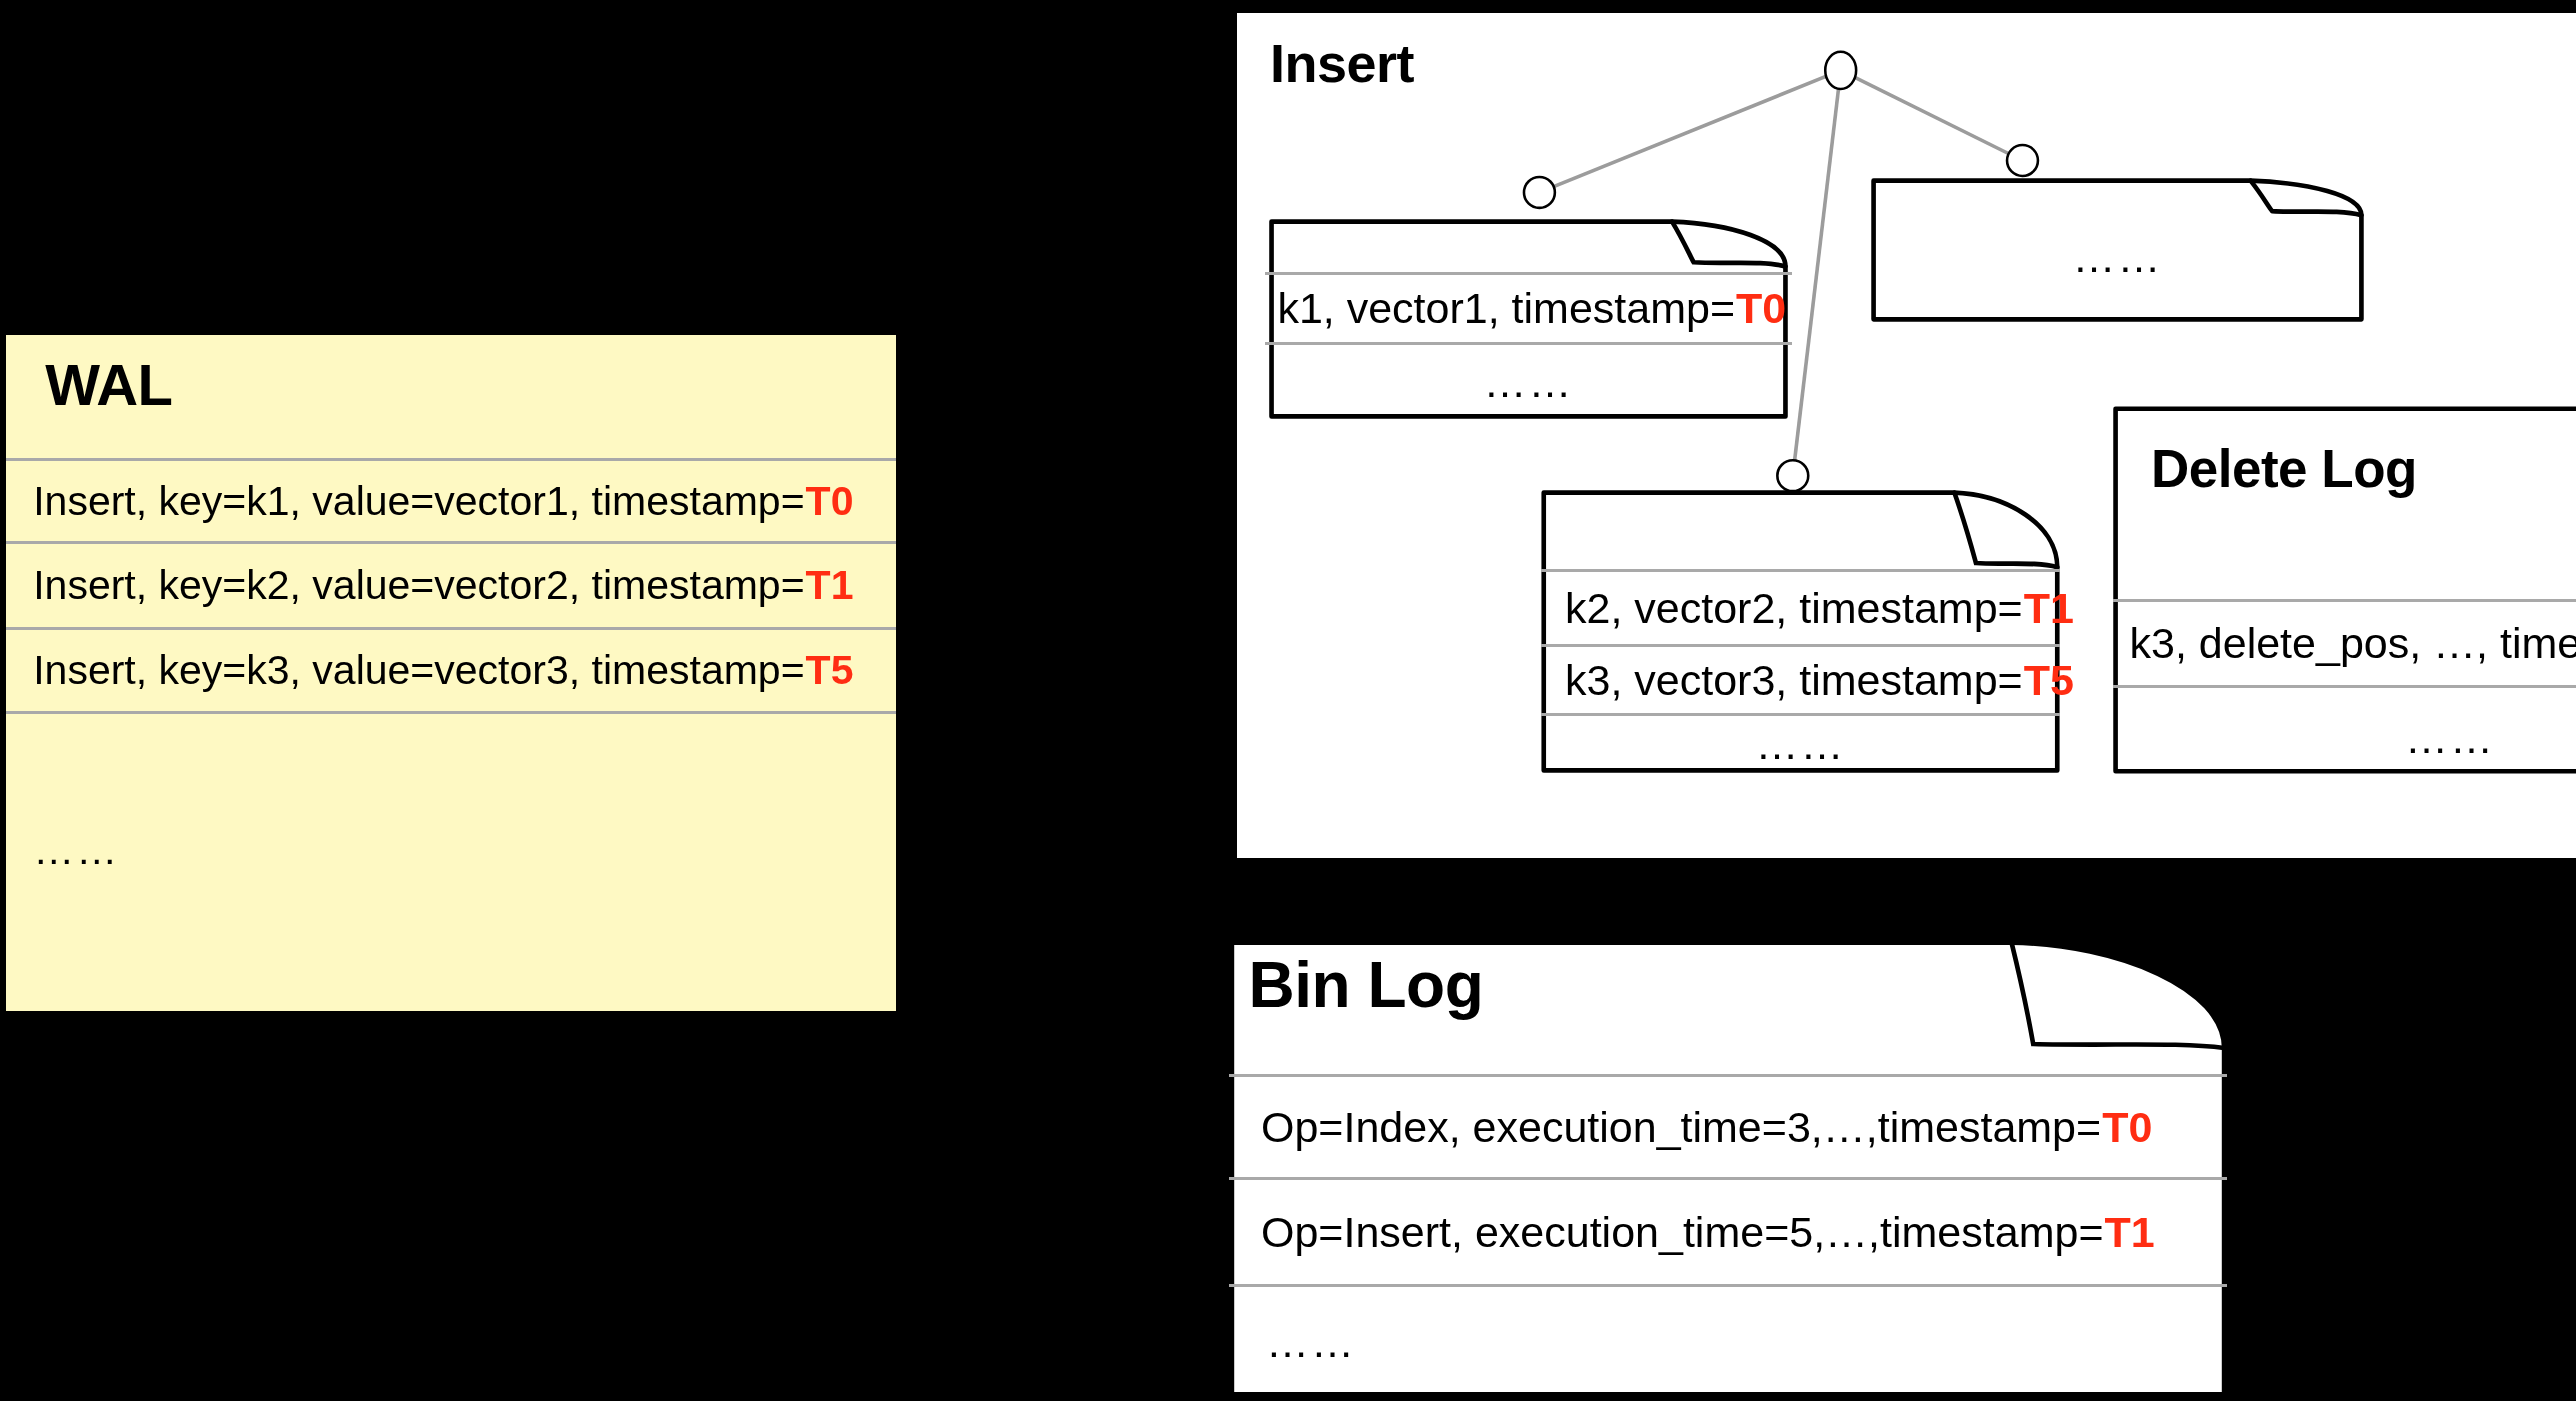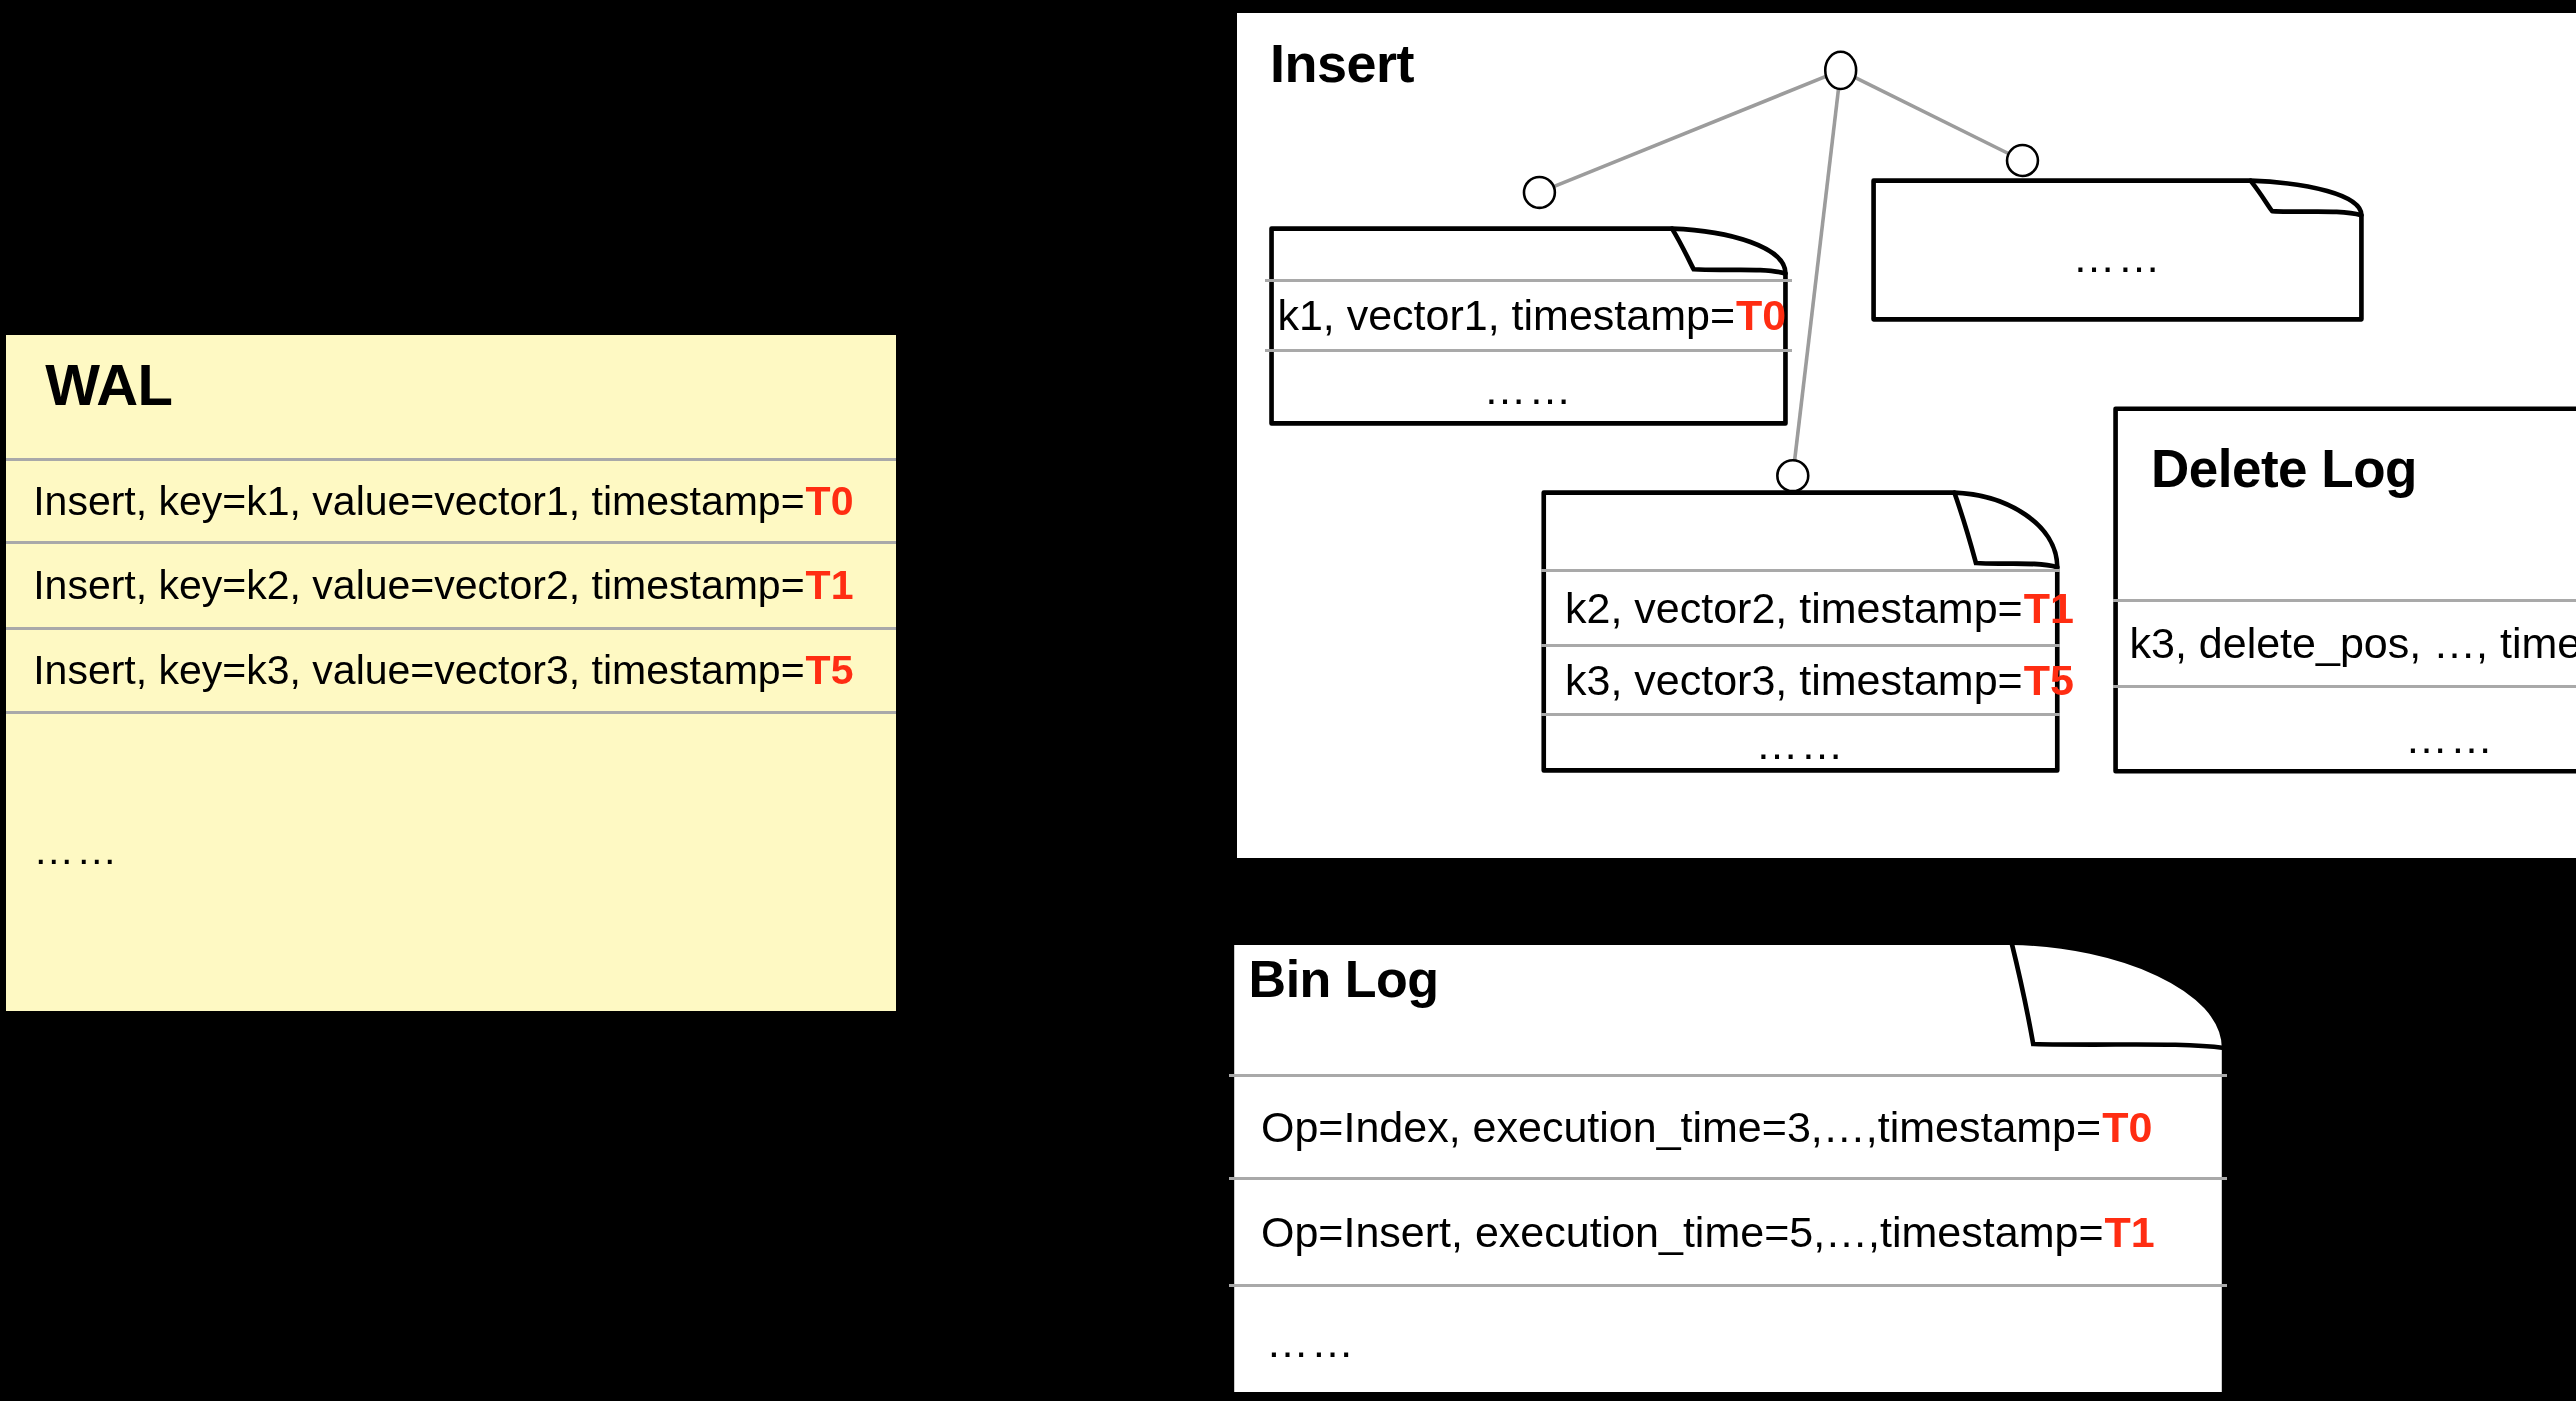--- a/index.html
+++ b/index.html
@@ -29,21 +29,21 @@
   .note{position:absolute;}
   .note svg.note-shape{position:absolute;left:0;top:0;width:100%;height:100%;overflow:visible;}
   .note .body{fill:#fff;stroke:#000;stroke-width:9;stroke-linejoin:round;}
   .note .curl{fill:none;stroke:#000;stroke-width:9;stroke-linecap:round;}
   .note .content{position:absolute;left:0;top:0;width:100%;height:100%;display:flex;flex-direction:column;}
   .note .sec{box-sizing:border-box;}
   .note .row{font-size:43px;}
   .note .row.center{justify-content:center;}
   .note .note-title{font-weight:bold;letter-spacing:-0.5px;line-height:1;}
   
-  #file-k1{left:1265px;top:226px;width:527px;height:200px;}
+  #file-k1{left:1265px;top:219px;width:527px;height:200px;}
   #file-k1 .blank{height:53px;}
   #file-k1 .r1{height:71px;padding-left:12.4px;}
   #file-k1 .r2{height:77px;}
   
   #file-more{left:1871px;top:178px;width:493px;height:144px;}
   #file-more .r1{height:100%;padding-top:15.5px;}
   
   #file-k2k3{left:1541px;top:490px;width:519px;height:283px;}
   #file-k2k3 .blank{height:79px;}
   #file-k2k3 .r1{height:75px;padding-left:24px;}
@@ -51,21 +51,21 @@
   #file-k2k3 .r3{height:60px;}
   
   #delete-log{left:2113px;top:406px;width:674px;height:368px;}
   #delete-log .title-sec{height:193px;padding:36px 0 0 38px;}
   #delete-log .note-title{font-size:53px;}
   #delete-log .r1{height:87px;padding-left:16.5px;}
   #delete-log .r2{height:89px;padding-top:15.5px;}
   
   #bin-log{left:1229px;top:940px;width:998px;height:457px;}
   #bin-log .title-sec{height:134px;padding:13.4px 0 0 19.6px;}
-  #bin-log .note-title{font-size:52px;}
+  #bin-log .note-title{font-size:64px;}
   #bin-log .r1{height:104px;padding-left:32px;}
   #bin-log .r2{height:107px;padding-left:32px;text-align:center;}
   #bin-log .r3{height:113px;padding-left:37px;}
 </style>
 </head>
 <body>
 
 <div id="canvas">
 
   <section id="wal" class="abs">

